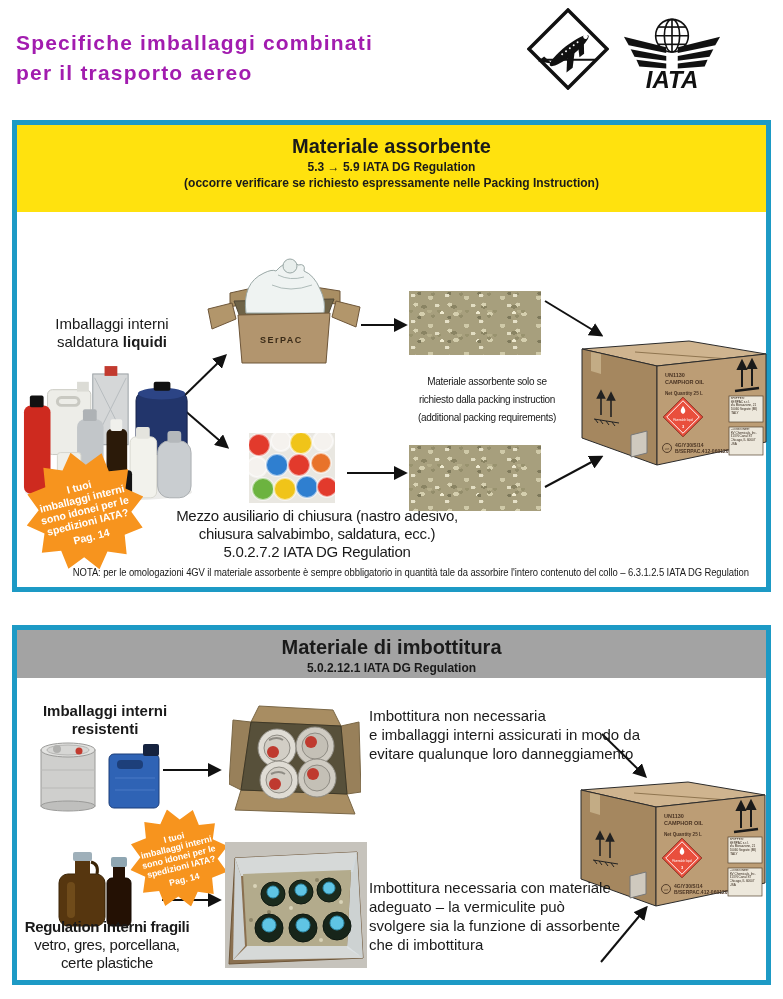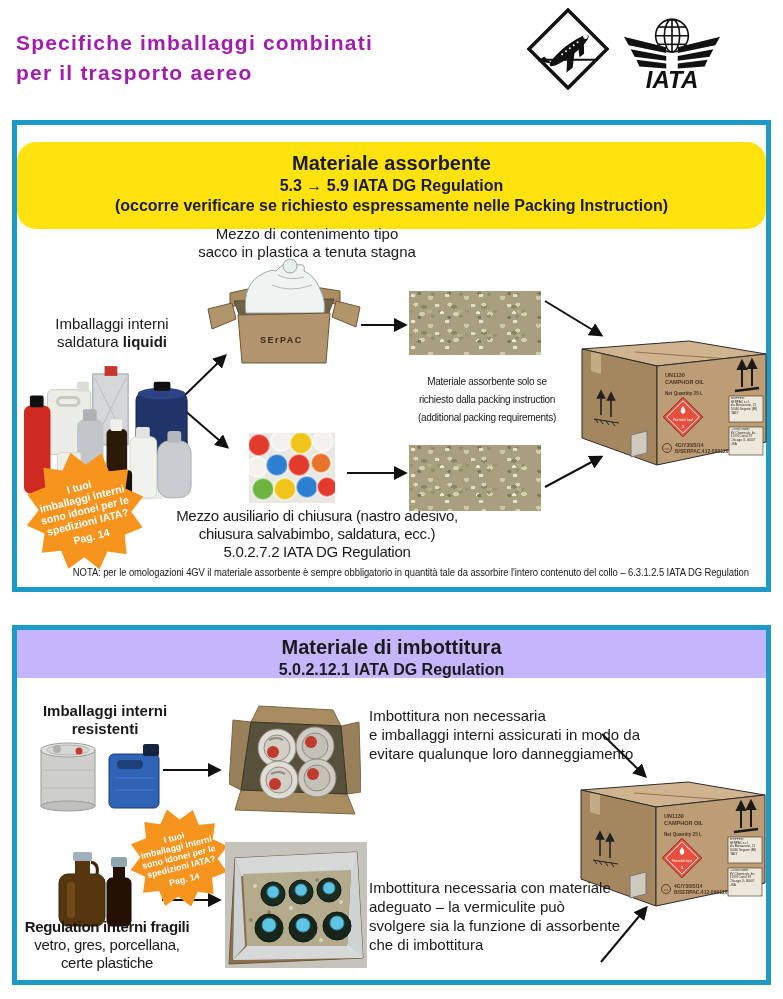--- a/index.html
+++ b/index.html
@@ -11,24 +11,24 @@
   .cond{letter-spacing:-0.3px;}
 
   
   .page-title{left:16px;top:28px;width:470px;font-size:21px;line-height:30px;font-weight:bold;
               color:#a21caf;letter-spacing:1.2px;}
 
   
   .panel{left:12px;border:5px solid #1D9AC5;background:#fff;box-sizing:border-box;}
   .panel1{top:120px;width:759px;height:472px;}
   .panel2{top:625px;width:759px;height:360px;}
-  .p1-header{left:0;top:17px;width:749px;height:87px;background:#FFE20E;border-radius:19px;}
-  .p2-header{left:0;top:0;width:749px;height:48px;background:#c4b5fd;}
+  .p1-header{left:0;top:0;width:749px;height:87px;background:#FFE20E;}
+  .p2-header{left:0;top:0;width:749px;height:48px;background:#a3a3a3;}
   .pt{font-weight:bold;font-size:20px;margin-top:10px;}
-  .ps{font-weight:bold;font-size:16px;margin-top:2px;}
+  .ps{font-weight:bold;font-size:12px;margin-top:2px;}
   .body-txt{font-size:15px;line-height:18px;}
   .bold{font-weight:bold;}
   .nota{left:4px;top:441px;width:741px;font-size:11px;letter-spacing:-0.1px;white-space:nowrap;
         text-align:center;transform:scaleX(.86);transform-origin:50% 50%;}
 
   
   .starburst{transform:rotate(-14deg);}
   .starburst svg{position:absolute;left:0;top:0;width:100%;height:100%;}
   .star-text{position:absolute;left:0;top:0;width:100%;height:100%;display:flex;flex-direction:column;
              align-items:center;justify-content:center;color:#fff;font-weight:bold;text-align:center;}
@@ -117,22 +117,20 @@
       <g stroke="#111" stroke-width="2">
         <line x1="166" y1="272" x2="208" y2="231" marker-end="url(#ah1)"></line>
         <line x1="166" y1="284" x2="210" y2="322" marker-end="url(#ah1)"></line>
         <line x1="344" y1="200" x2="388" y2="200" marker-end="url(#ah1)"></line>
         <line x1="528" y1="176" x2="584" y2="210" marker-end="url(#ah1)"></line>
         <line x1="330" y1="348" x2="388" y2="348" marker-end="url(#ah1)"></line>
         <line x1="528" y1="362" x2="584" y2="332" marker-end="url(#ah1)"></line>
       </g>
     </svg>
 
-    <div class="abs body-txt ctr" style="left:120px;top:100px;width:340px" data-bind="panel1.containment">Mezzo di contenimento tipo
-sacco in plastica a tenuta stagna</div>
 
     <svg class="abs" style="left:185px;top:130px;width:165px;height:112px" viewBox="0 0 165 112">
       <polygon points="28,38 64,30 64,44 28,52" fill="#A98E63" stroke="#6E5639"></polygon>
       <polygon points="100,30 138,36 138,50 100,42" fill="#A98E63" stroke="#6E5639"></polygon>
       <polygon points="30,48 6,54 10,74 34,64" fill="#B2966B" stroke="#6E5639"></polygon>
       <polygon points="134,46 158,52 154,72 130,62" fill="#B2966B" stroke="#6E5639"></polygon>
       <polygon points="32,46 132,44 126,60 38,62" fill="#6F6347" stroke="#524936"></polygon>
       <path d="M44,58 Q40,28 62,18 Q70,14 74,16 L78,12 Q90,2 96,10 Q104,8 102,16 Q112,20 118,34 Q124,46 122,58 Z" fill="#EFF3F2" stroke="#9AA8A6"></path>
       <circle cx="88" cy="11" r="7" fill="#E8EEEC" stroke="#9AA8A6"></circle>
       <path d="M76,20 Q88,26 102,22 M70,30 Q88,38 110,30" fill="none" stroke="#AEBBB9"></path>

